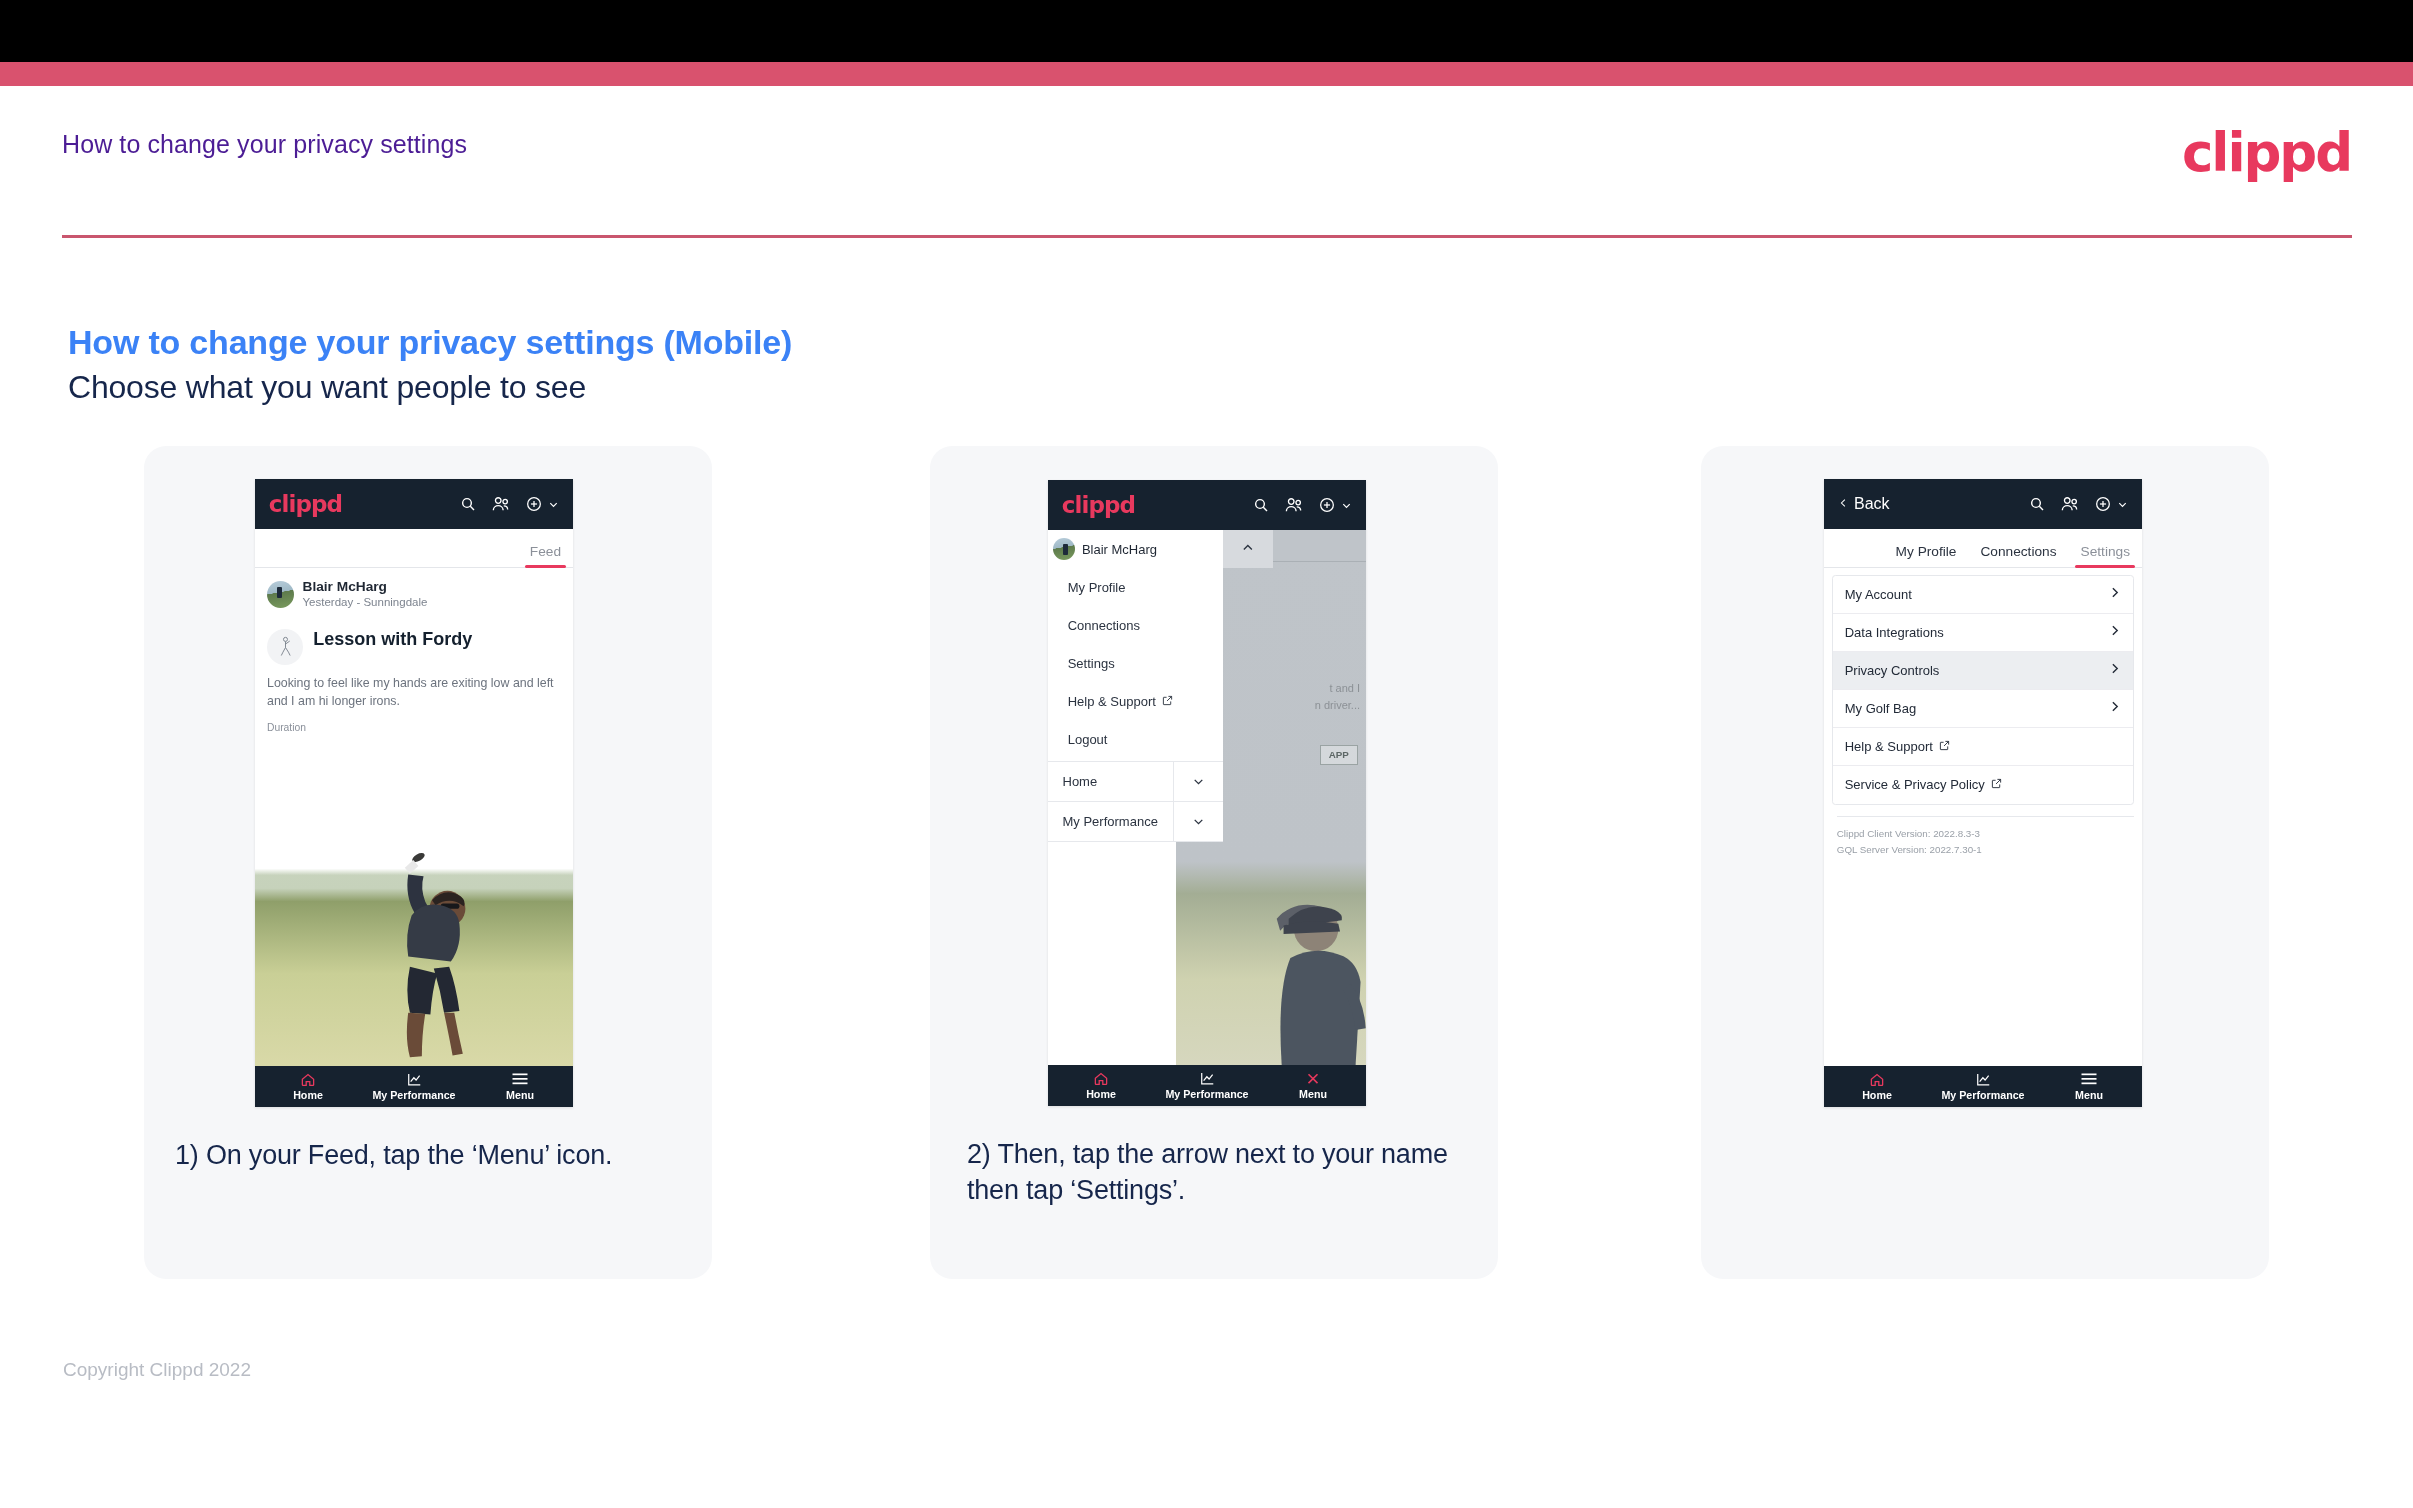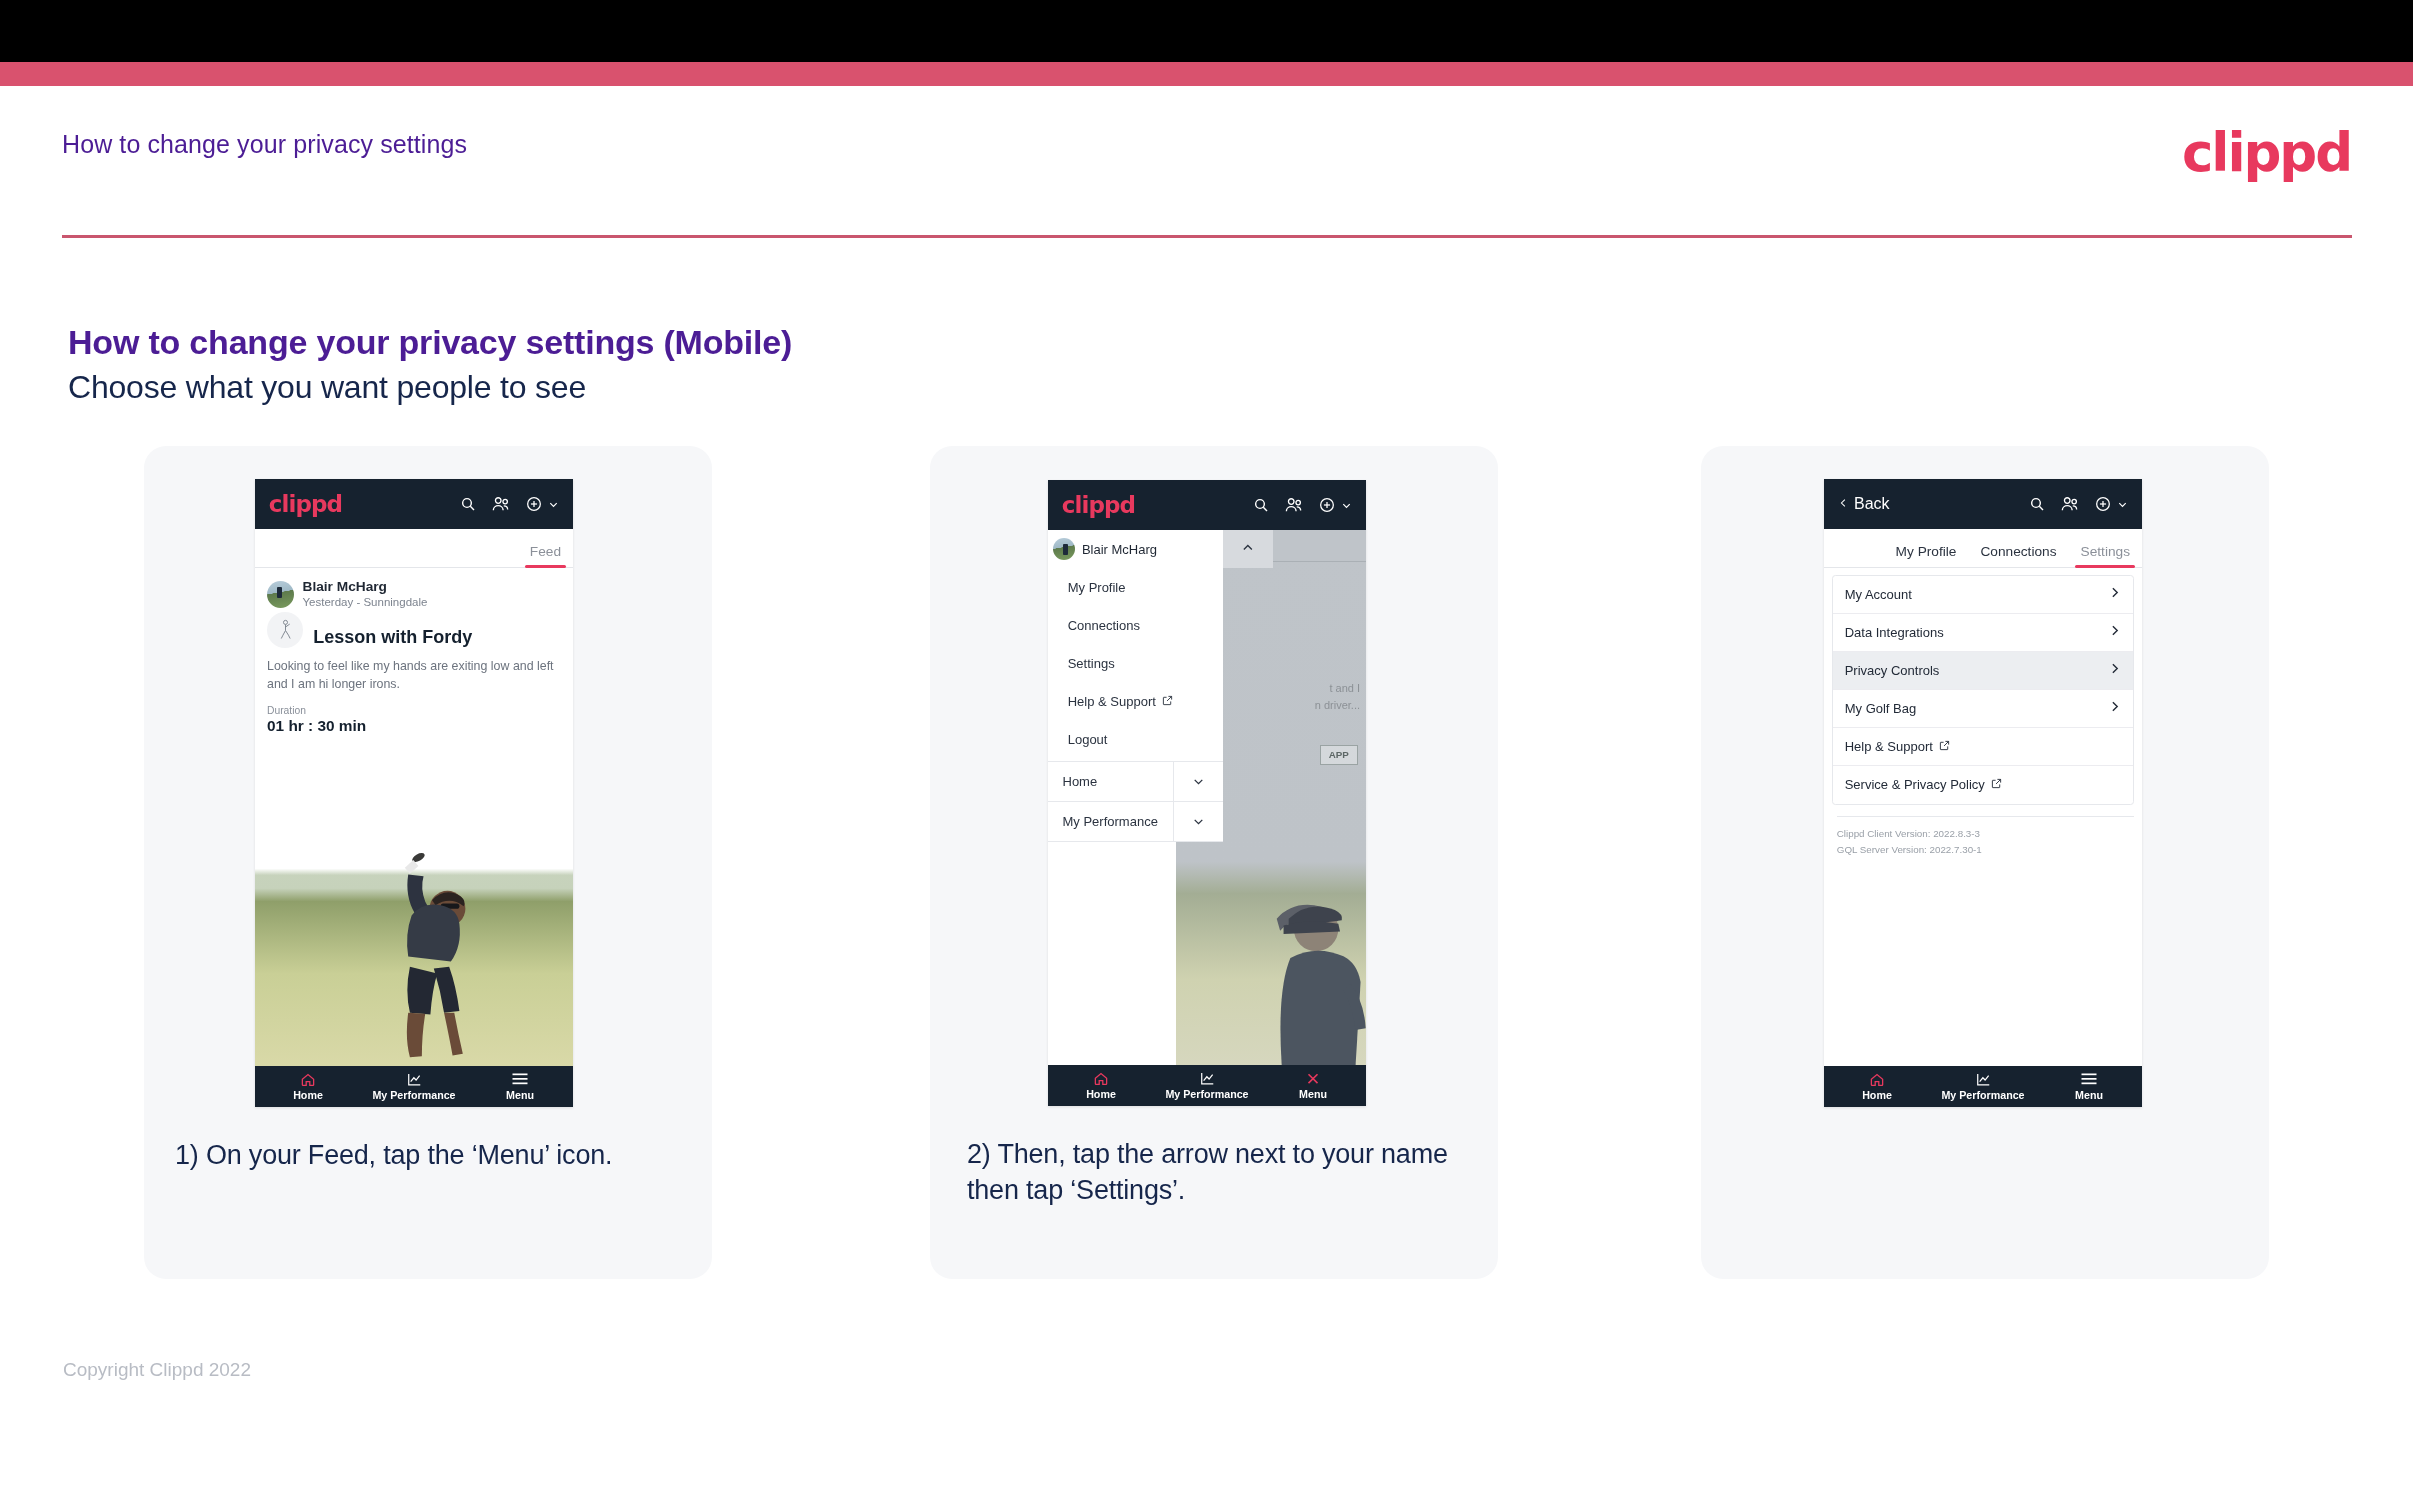--- a/index.html
+++ b/index.html
@@ -27,21 +27,21 @@
     font-family: "DejaVu Sans", sans-serif;
   }
   .hdr-rule {
     position: absolute; left: 62px; top: 235px; width: 2290px; height: 2.6px;
     background: #c9566e;
   }
 
   
   .sec-title {
     position: absolute; left: 68px; top: 323px;
-    font-size: 34px; font-weight: 700; color: #4c1d95; letter-spacing: -0.2px;
+    font-size: 34px; font-weight: 700; color: #3b82f6; letter-spacing: -0.2px;
   }
   .sec-sub {
     position: absolute; left: 68px; top: 369px;
     font-size: 32px; font-weight: 400; color: #16264b; letter-spacing: -0.2px;
   }
 
   
   .card {
     position: absolute; top: 446px; width: 568px; height: 833px;
     background: #f6f7f9; border-radius: 22px;
@@ -107,21 +107,21 @@
     background: linear-gradient(170deg,#b8cddb 0%,#9fb9c6 42%,#5d7a4c 43%,#7a9b5e 100%);
     flex: none; position: relative; overflow: hidden;
   }
   .avatar::after {
     content:""; position:absolute; left:10.3px; top:6px; width:4.3px; height:11px;
     background:#1d2a3a; border-radius:0.9px;
   }
   .pname { font-size: 13.7px; font-weight: 700; color: #1f2733; line-height: 1.25; }
   .pmeta { font-size: 11.5px; color: #7d848f; line-height: 1.3; }
 
-  .post-title-row { display: flex; align-items: flex-end; gap: 10.3px; margin-top: 2px; }
+  .post-title-row { display: flex; align-items: flex-start; gap: 10.3px; margin-top: 19px; }
   .golf-badge {
     width: 36px; height: 36px; border-radius: 50%; background: #f2f3f5;
     display: flex; align-items: center; justify-content: center; flex: none;
   }
   .post-title { font-size: 18px; font-weight: 700; color: #14202e; }
   .post-body { margin-top: 9.4px; font-size: 12.4px; color: #6c737e; line-height: 1.45; }
   .dur-label { margin-top: 11px; font-size: 10.3px; color: #8a909a; }
   .dur-value { font-size: 15.4px; font-weight: 700; color: #14202e; margin-top: 1.7px; }
 
   .photo {

